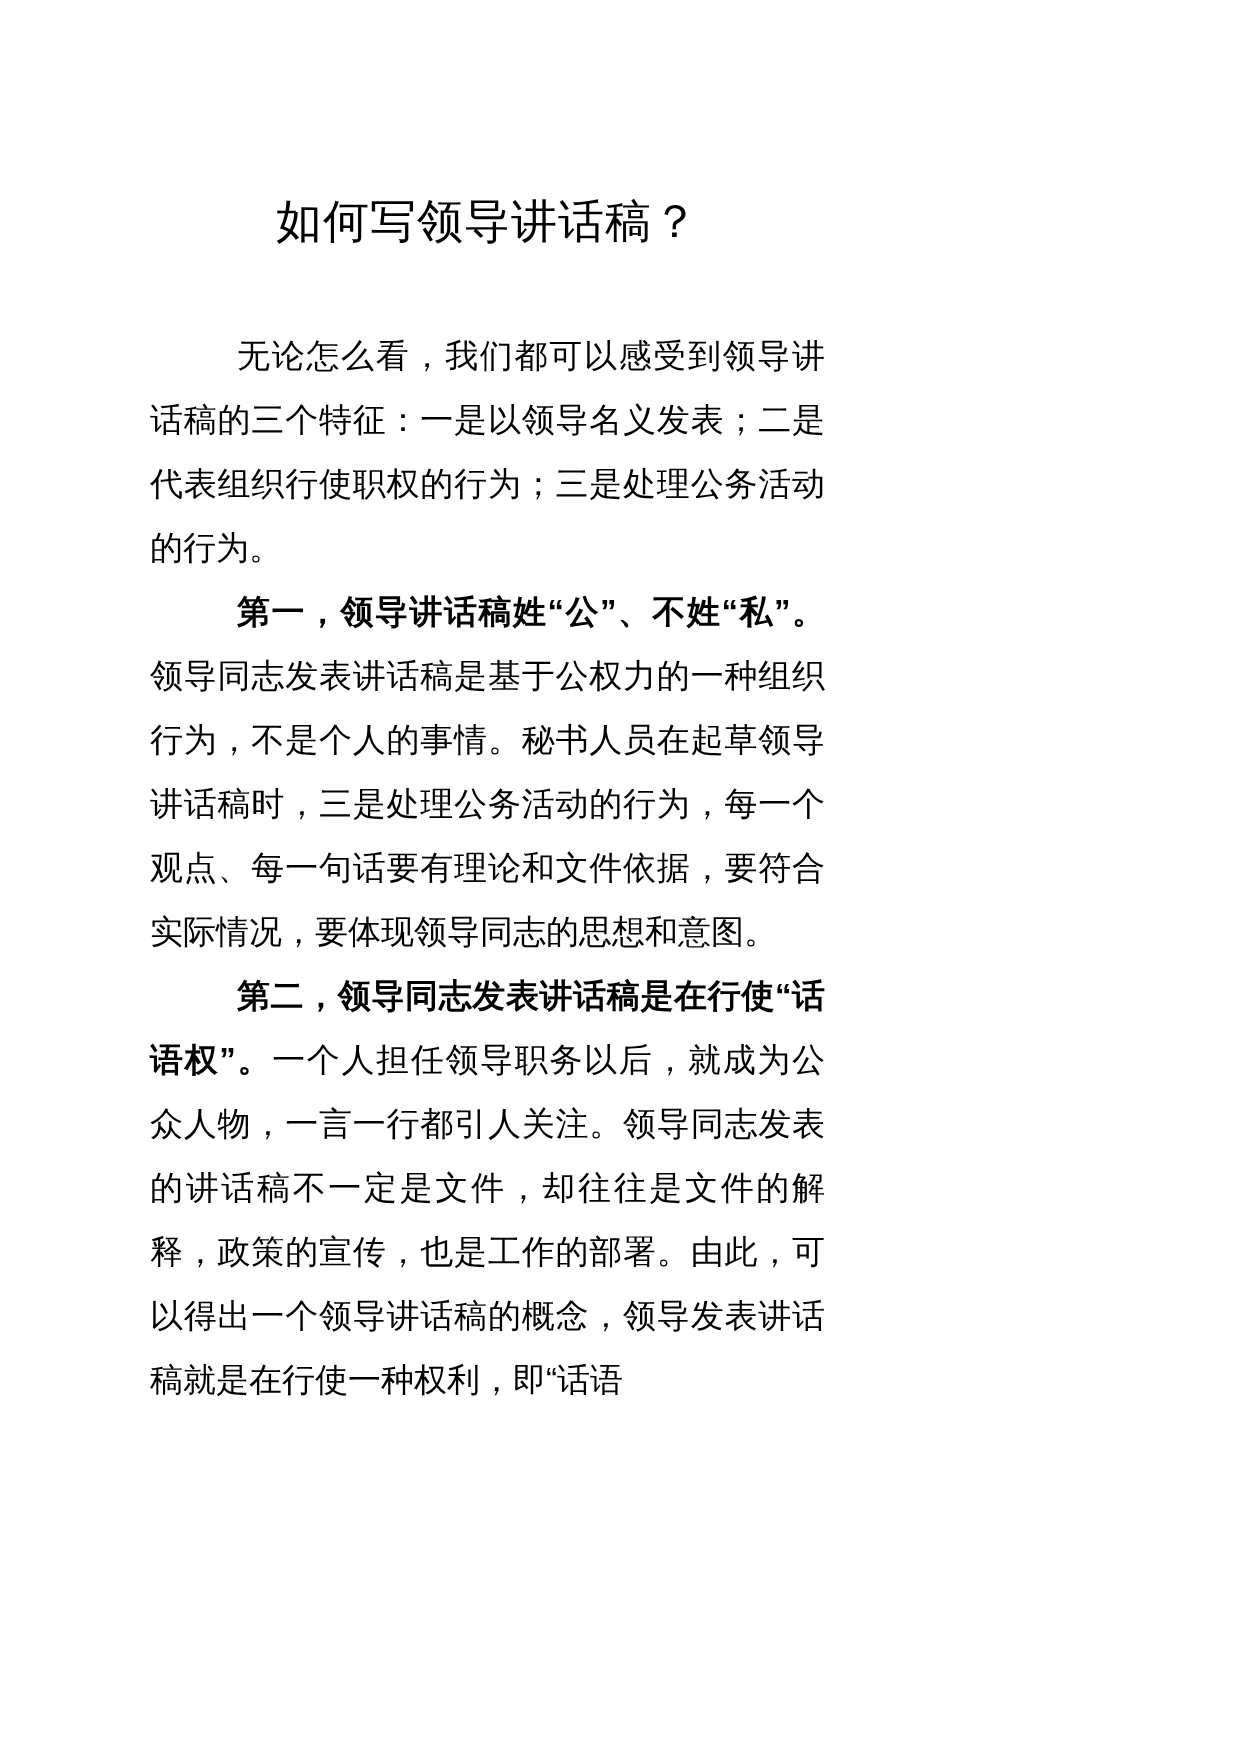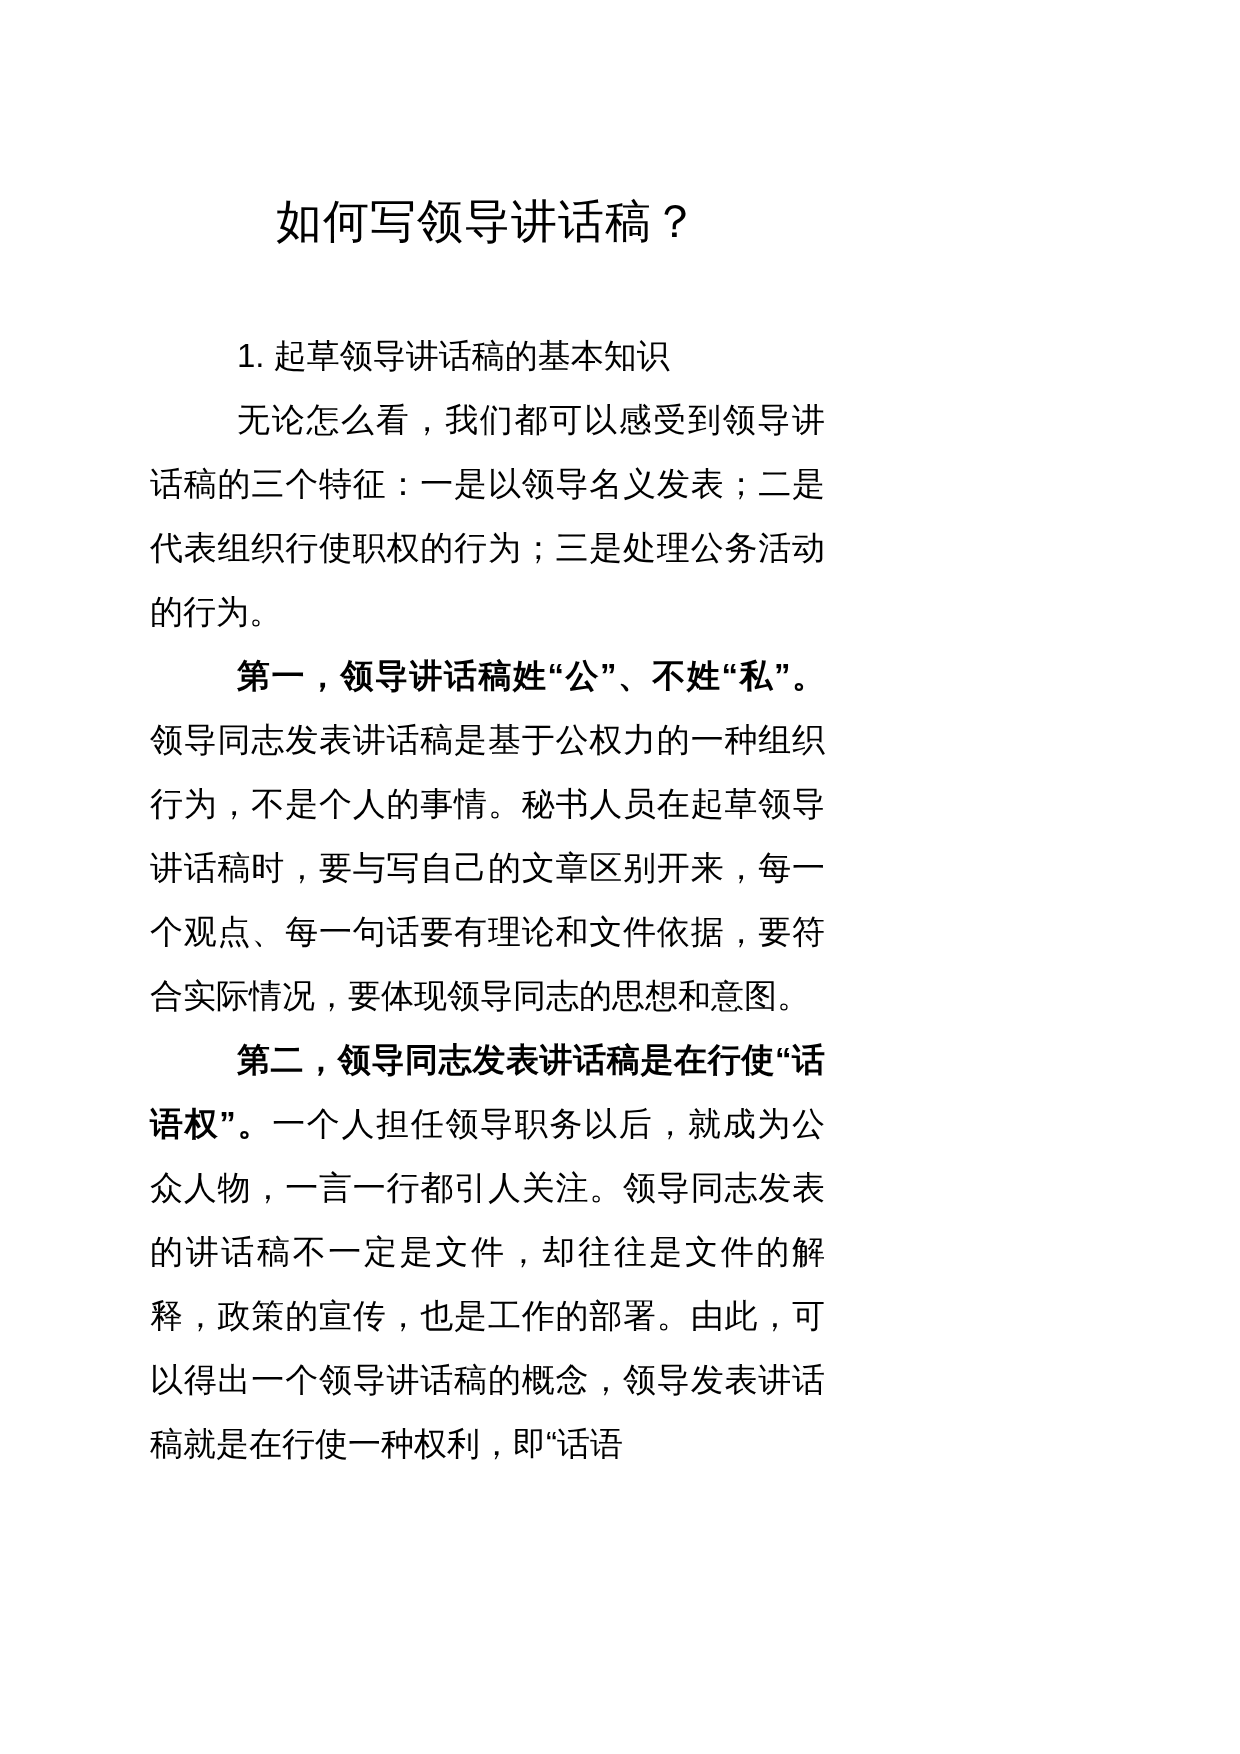--- a/index.html
+++ b/index.html
@@ -44,24 +44,23 @@
 </style>
 </head>
 <body>
 
 <div class="page">
 
   <h1 class="doc-title">如何写领导讲话稿？</h1>
 
   <div class="doc-body">
 
-    <p class="para"><b></b><span>1. 起草领导讲话稿的基本知识</span></p>
 
 
     <p class="para"><b></b><span>无论怎么看，我们都可以感受到领导讲话稿的三个特征：一是以领导名义发表；二是代表组织行使职权的行为；三是处理公务活动的行为。</span></p>
 
 
-    <p class="para"><b>第一，领导讲话稿姓“公”、不姓“私”。</b><span>领导同志发表讲话稿是基于公权力的一种组织行为，不是个人的事情。秘书人员在起草领导讲话稿时，要与写自己的文章区别开来，每一个观点、每一句话要有理论和文件依据，要符合实际情况，要体现领导同志的思想和意图。</span></p>
+    <p class="para"><b>第一，领导讲话稿姓“公”、不姓“私”。</b><span>领导同志发表讲话稿是基于公权力的一种组织行为，不是个人的事情。秘书人员在起草领导讲话稿时，三是处理公务活动的行为，每一个观点、每一句话要有理论和文件依据，要符合实际情况，要体现领导同志的思想和意图。</span></p>
 
     <p class="para"><b>第二，领导同志发表讲话稿是在行使“话语权”。</b><span>一个人担任领导职务以后，就成为公众人物，一言一行都引人关注。领导同志发表的讲话稿不一定是文件，却往往是文件的解释，政策的宣传，也是工作的部署。由此，可以得出一个领导讲话稿的概念，领导发表讲话稿就是在行使一种权利，即“话语</span></p>
 
   </div>
 </div>
 
 </body></html>

